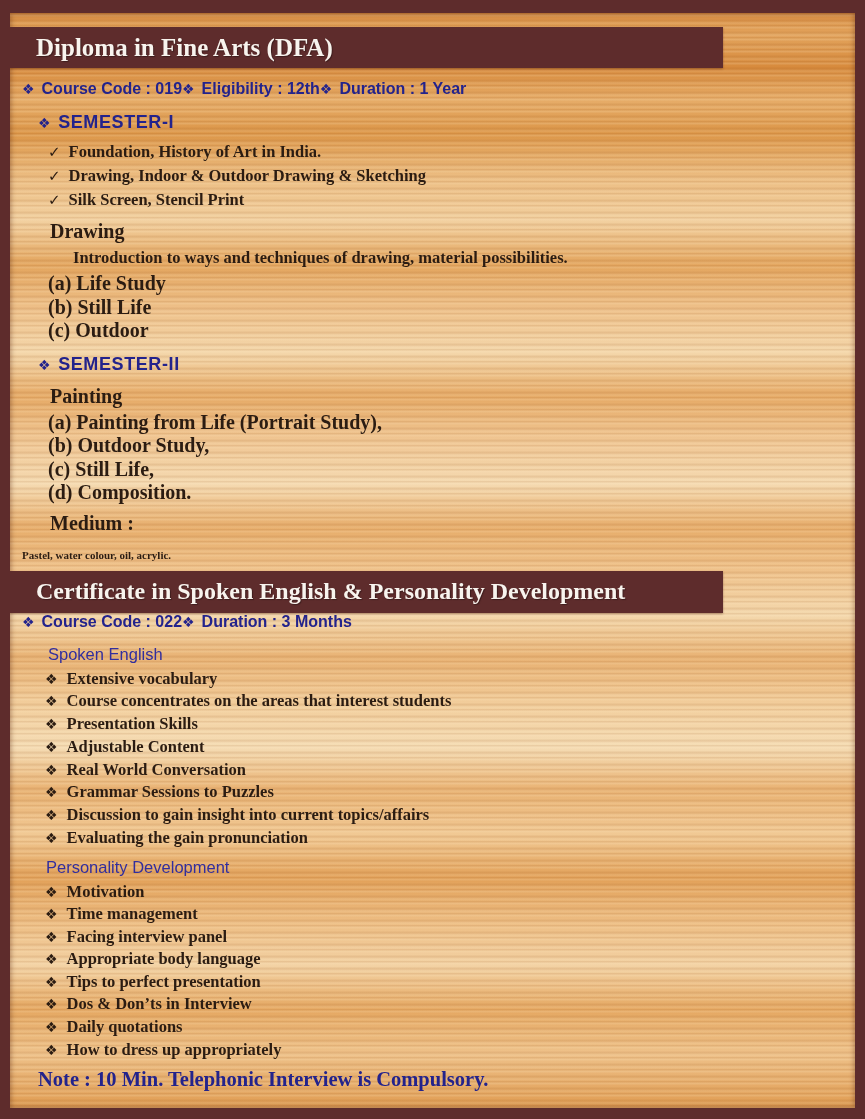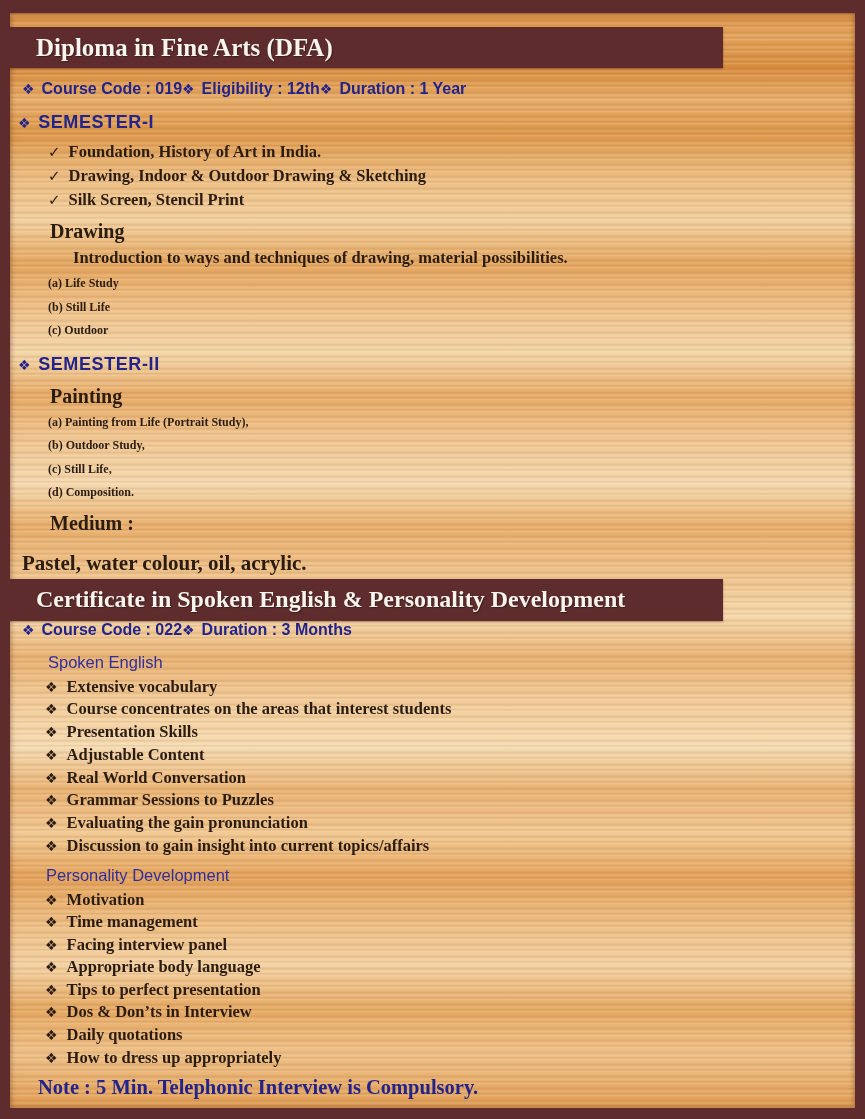--- a/index.html
+++ b/index.html
@@ -54,21 +54,21 @@
     color:#23238c; font-family:"Liberation Sans", sans-serif;
     font-weight:bold; font-size:16px; line-height:17px;
     white-space:nowrap;
   }
   .meta-row.r2 { margin-top:0; }
   .di {
     font-family:"DejaVu Sans", sans-serif;
     font-size:14px; margin-right:7px; font-weight:normal;
   }
   .sem-title {
-    margin:15px 0 0 8px;
+    margin:15px 0 0 28px;
     color:#23238c; font-family:"Liberation Sans", sans-serif;
     font-weight:bold; font-size:18px; line-height:18px;
     letter-spacing:0.6px; white-space:nowrap;
   }
   .check-list { margin:8px 0 0 38px; }
   .check-list .li {
     line-height:23px; font-size:16.5px; font-weight:bold;
     color:#2b1c12; white-space:nowrap;
   }
   .ci {
@@ -79,25 +79,25 @@
     margin:6px 0 0 40px; font-size:20px; font-weight:bold;
     color:#2b1c12; line-height:26px; white-space:nowrap;
   }
   .subhead.medium { line-height:24px; }
   .intro {
     margin:5px 0 0 63px; font-size:16.5px; font-weight:bold;
     color:#2b1c12; line-height:18px; white-space:nowrap;
   }
   .abc-list { margin:5px 0 0 38px; }
   .abc-list .li {
-    line-height:23.5px; font-size:12px; font-weight:bold;
+    line-height:23.5px; font-size:20px; font-weight:bold;
     color:#2b1c12; white-space:nowrap;
   }
   .pastel {
-    margin:18px 0 0 12px; font-size:21px; font-weight:bold;
+    margin:10px 0 0 12px; font-size:11px; font-weight:bold;
     color:#2b1c12; line-height:20px; white-space:nowrap;
   }
   .blue-head {
     color:#322e9e; font-family:"Liberation Sans", sans-serif;
     font-weight:normal; font-size:16.5px; line-height:18px;
     margin:14px 0 0 38px; white-space:nowrap;
   }
   .blue-head.p2 { margin-top:8px; margin-left:36px; }
   .dlist { margin:5px 0 0 35px; }
   .dlist .li {
@@ -172,33 +172,33 @@
 
     <div class="blue-head">Spoken English</div>
 
     <div class="dlist">
       <div class="li"><span class="di">❖</span><span>Extensive vocabulary</span></div>
       <div class="li"><span class="di">❖</span><span>Course concentrates on the areas that interest students</span></div>
       <div class="li"><span class="di">❖</span><span>Presentation Skills</span></div>
       <div class="li"><span class="di">❖</span><span>Adjustable Content</span></div>
       <div class="li"><span class="di">❖</span><span>Real World Conversation</span></div>
       <div class="li"><span class="di">❖</span><span>Grammar Sessions to Puzzles</span></div>
+      <div class="li"><span class="di">❖</span><span>Discussion to gain insight into current topics/affairs</span></div>
       <div class="li"><span class="di">❖</span><span>Evaluating the gain pronunciation</span></div>
-      <div class="li"><span class="di">❖</span><span>Discussion to gain insight into current topics/affairs</span></div>
     </div>
 
     <div class="blue-head p2">Personality Development</div>
 
     <div class="dlist plist">
       <div class="li"><span class="di">❖</span><span>Motivation</span></div>
       <div class="li"><span class="di">❖</span><span>Time management</span></div>
       <div class="li"><span class="di">❖</span><span>Facing interview panel</span></div>
       <div class="li"><span class="di">❖</span><span>Appropriate body language</span></div>
       <div class="li"><span class="di">❖</span><span>Tips to perfect presentation</span></div>
       <div class="li"><span class="di">❖</span><span>Dos &amp; Don’ts in Interview</span></div>
       <div class="li"><span class="di">❖</span><span>Daily quotations</span></div>
       <div class="li"><span class="di">❖</span><span>How to dress up appropriately</span></div>
     </div>
 
-    <div class="note">Note : 5 Min. Telephonic Interview is Compulsory.</div>
+    <div class="note">Note : 10 Min. Telephonic Interview is Compulsory.</div>
 
   </div>
 </div>
 
 </body></html>

